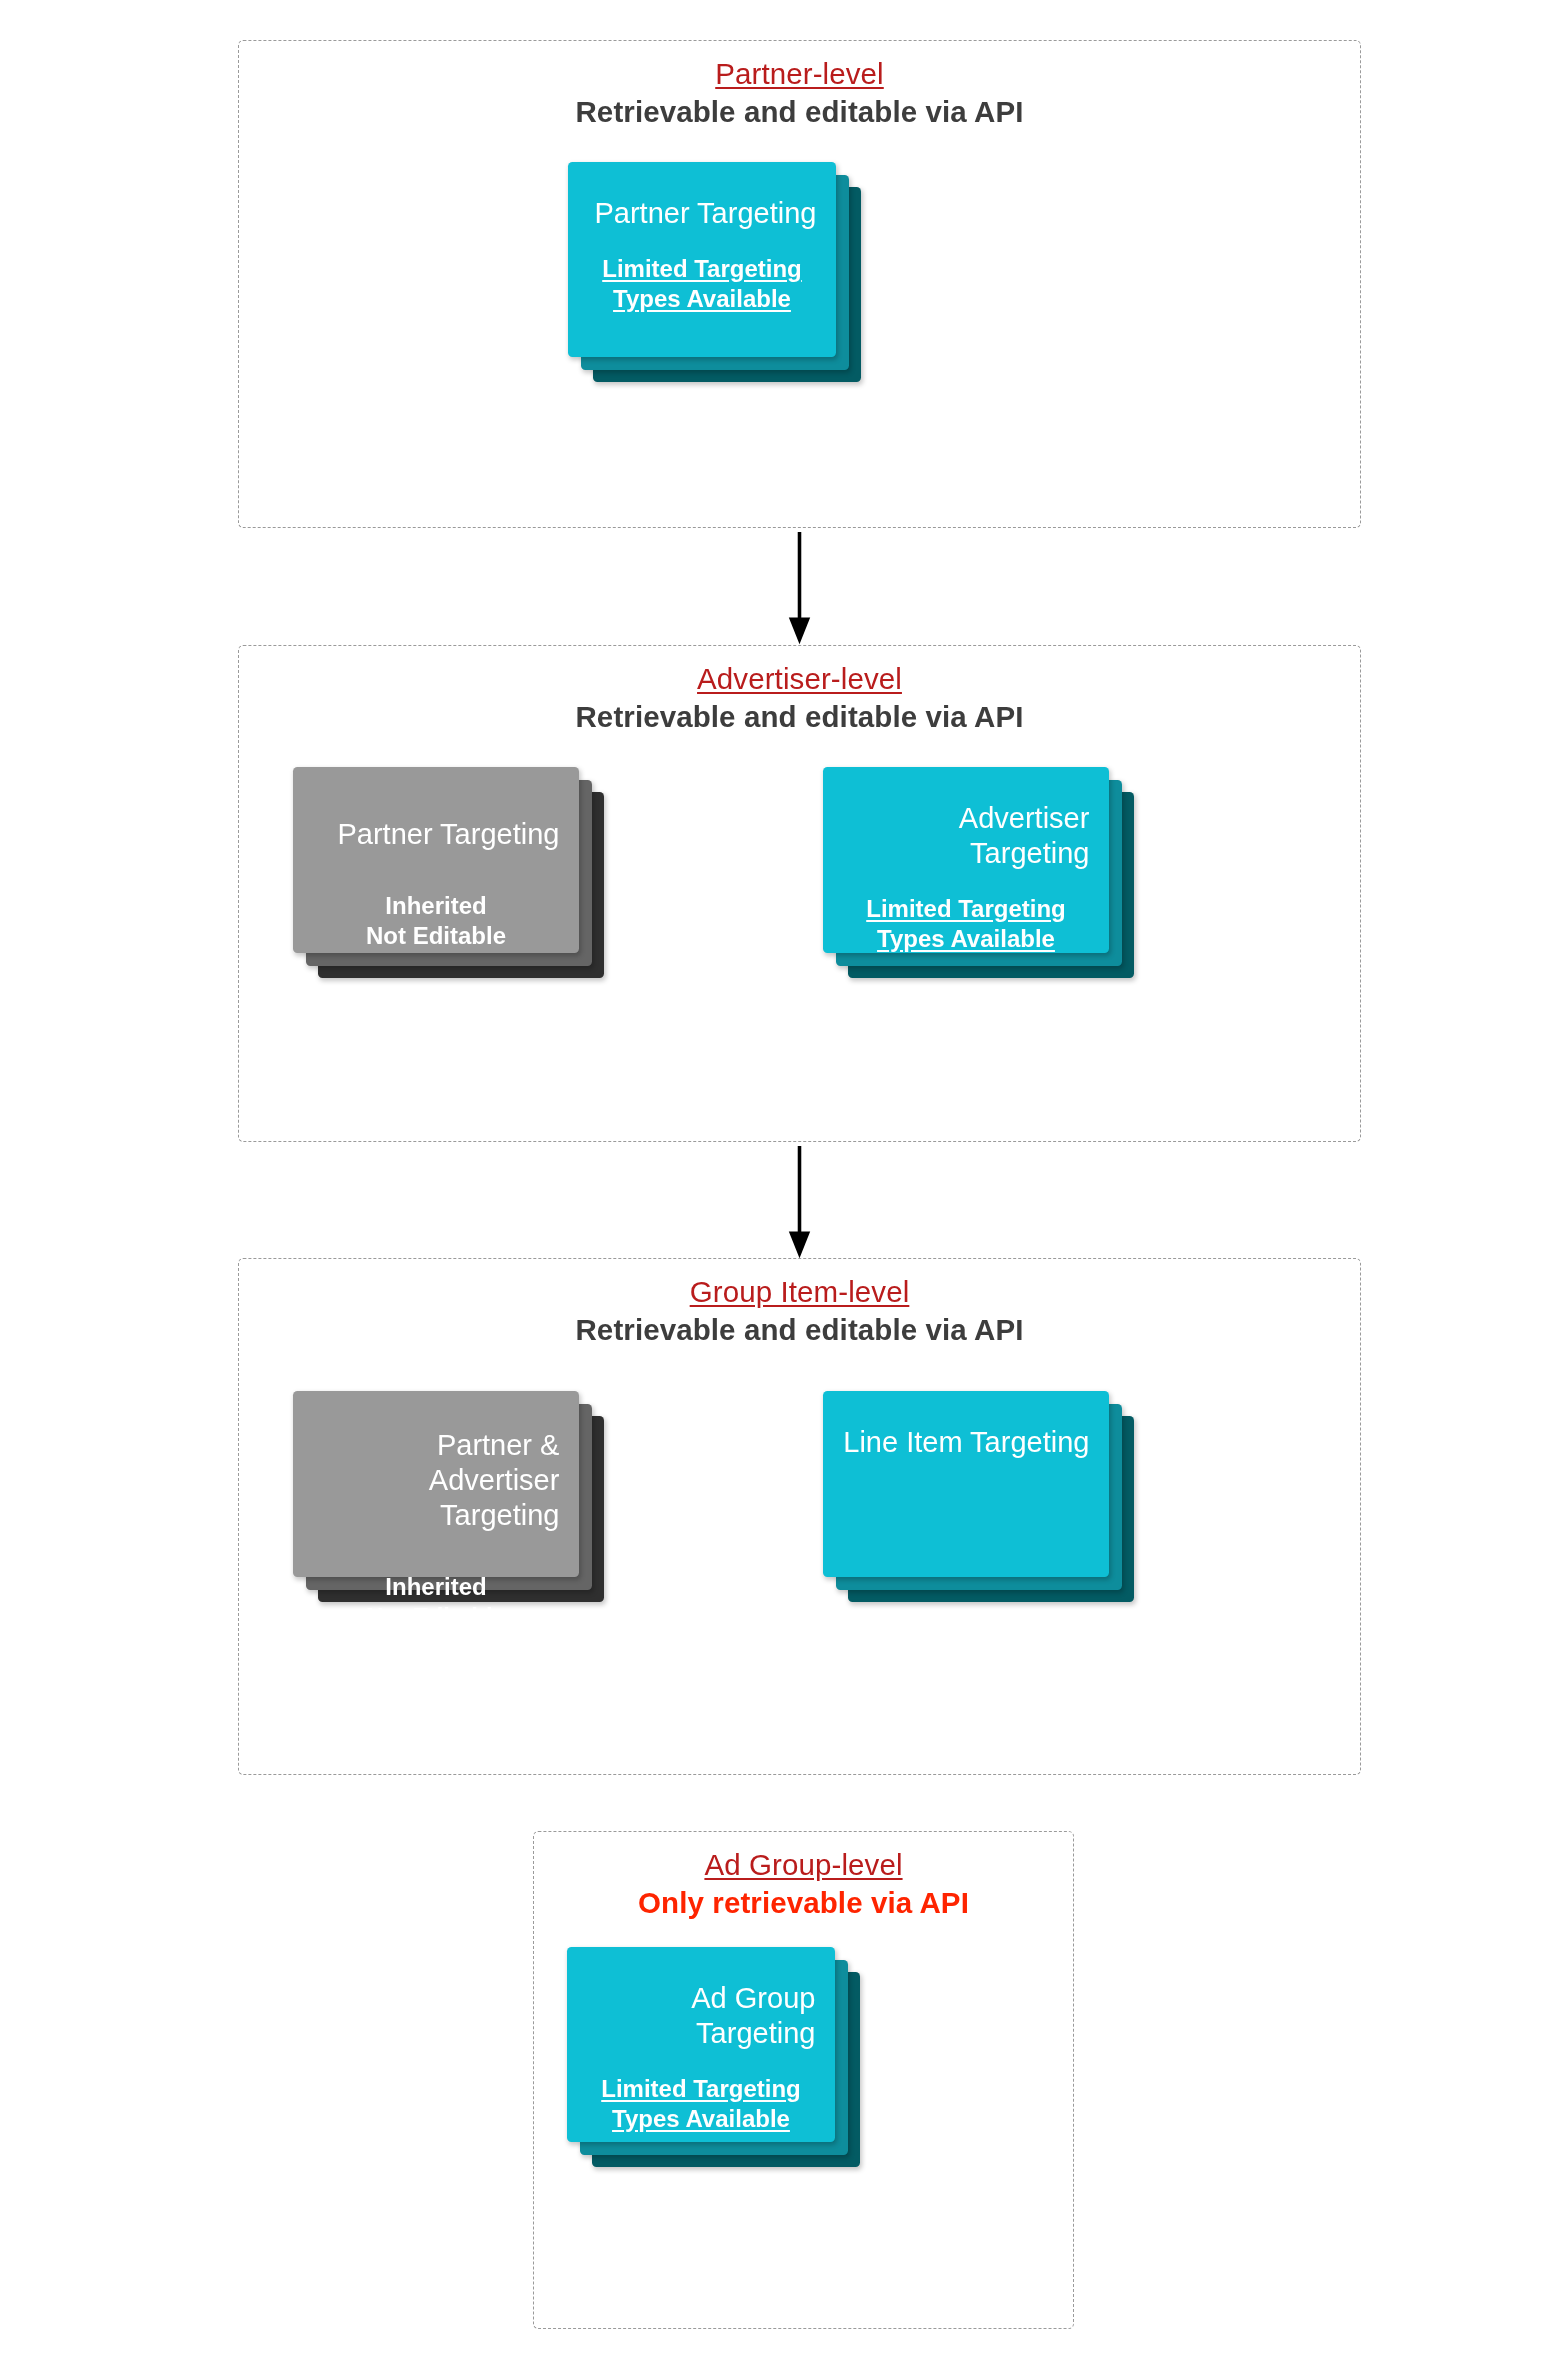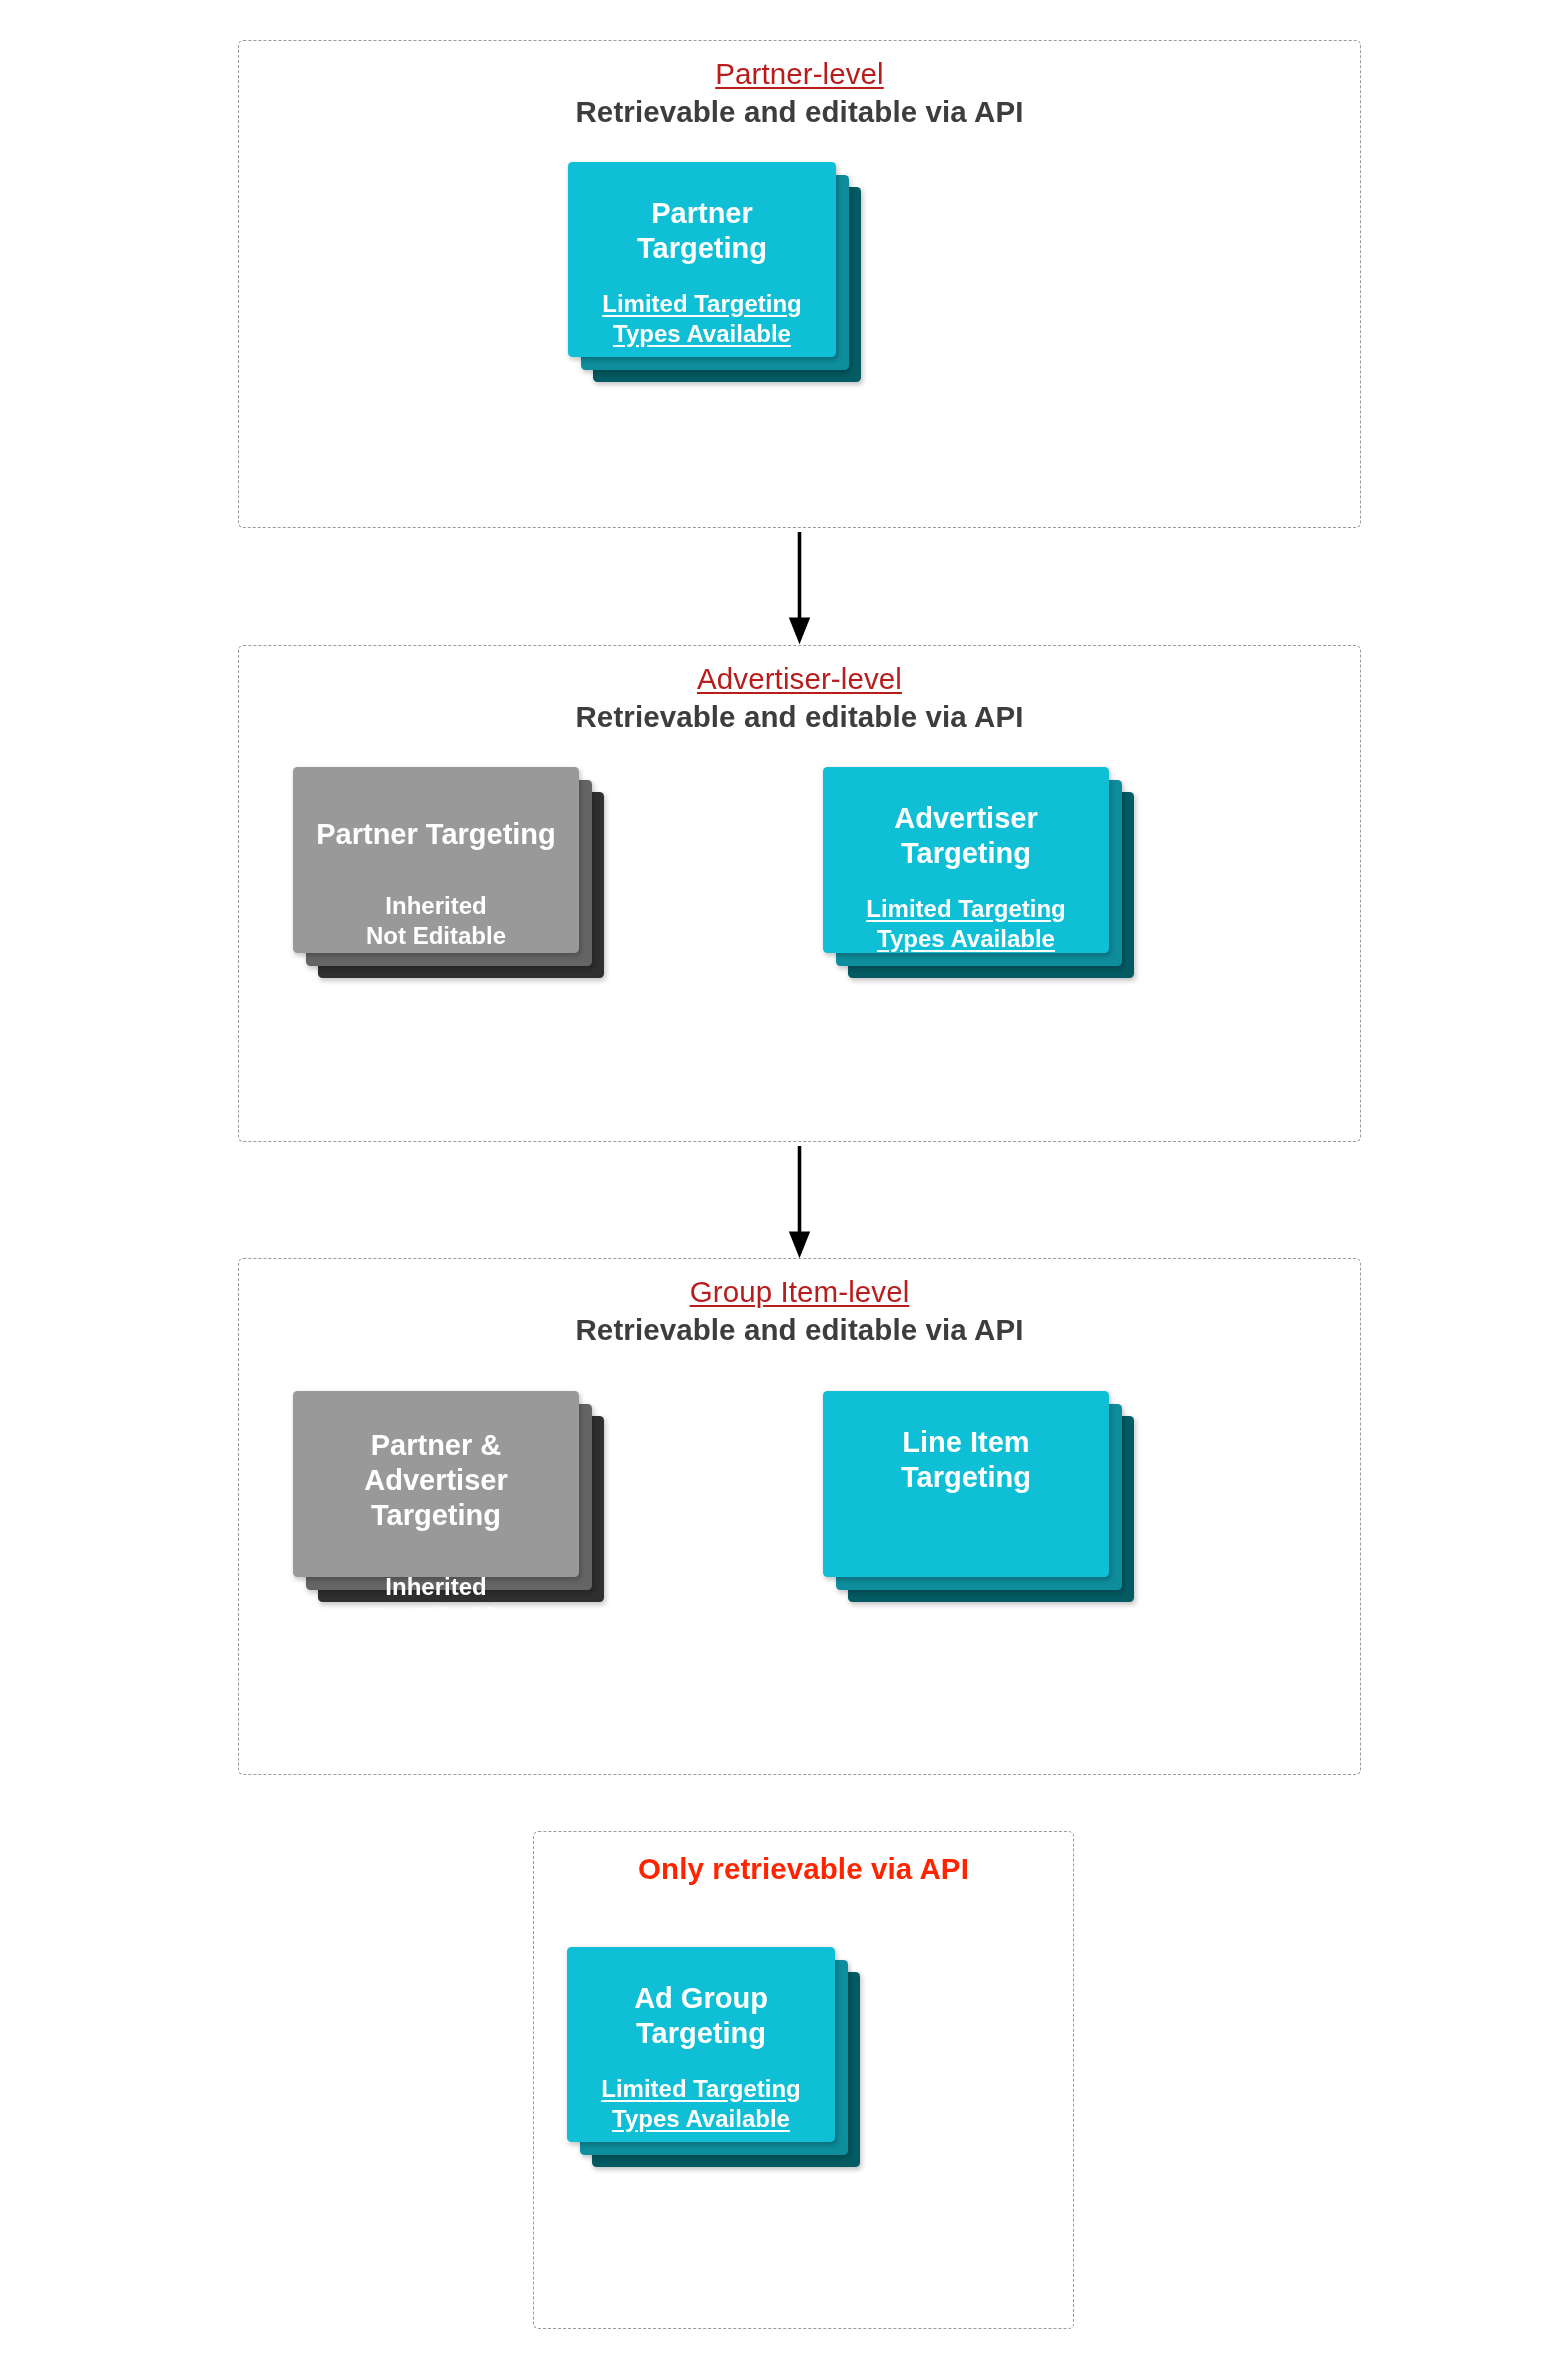--- a/index.html
+++ b/index.html
@@ -79,23 +79,24 @@
   .card-body {
     position: absolute;
     left: 0;
     right: 0;
     text-align: center;
     color: #ffffff;
   }
   .card-title {
     display: block;
     font-size: 29px;
-    font-weight: bold;
+    font-weight: normal;
     line-height: 1.2;
     padding: 0 19.6px;
+    text-align: right;
   }
   .card-note {
     display: block;
     font-size: 24px;
     font-weight: bold;
     line-height: 1.25;
     margin-top: 23px;
     padding: 0 32px;
   }
   .card-note.underlined {
@@ -199,20 +200,21 @@
     <div class="card-layer front" style="width:286px; height:186px;">
       <div class="card-body" style="top:34px;">
         <span class="card-title">Line Item Targeting</span>
       </div>
     </div>
   </div>
 </div>
 
 <div class="level-box" style="left:533px; top:1831px; width:541px; height:498px;">
   <div class="level-heading" style="top:16px;">
+    <span class="level-title">Ad Group-level</span>
     <span class="level-sub danger">Only retrievable via API</span>
   </div>
 
   <div class="card-stack teal" style="left:33px; top:115px; width:304px; height:223px;">
     <div class="card-layer back" style="width:268px; height:195px;"></div>
     <div class="card-layer mid" style="width:268px; height:195px;"></div>
     <div class="card-layer front" style="width:268px; height:195px;">
       <div class="card-body" style="top:34px;">
         <span class="card-title">Ad Group Targeting</span>
         <span class="card-note underlined">Limited Targeting Types Available</span>

